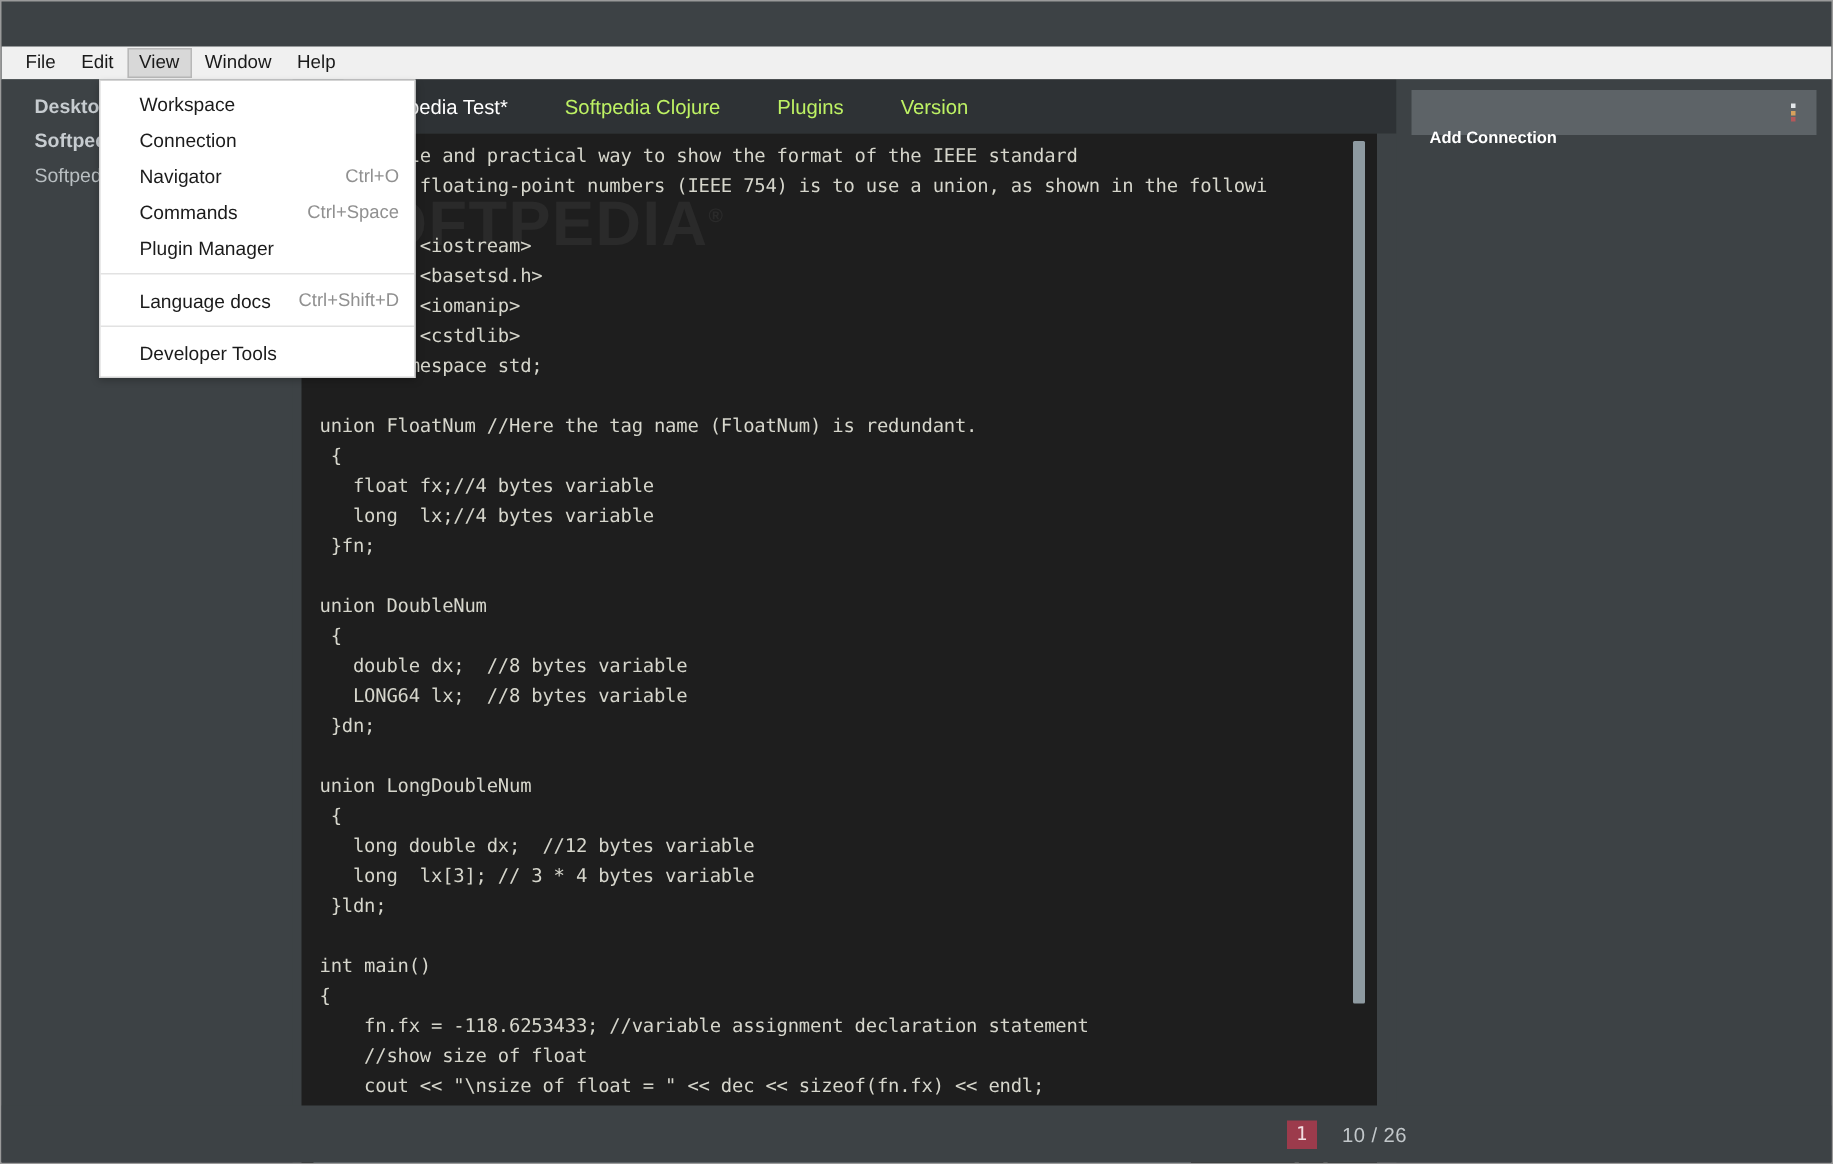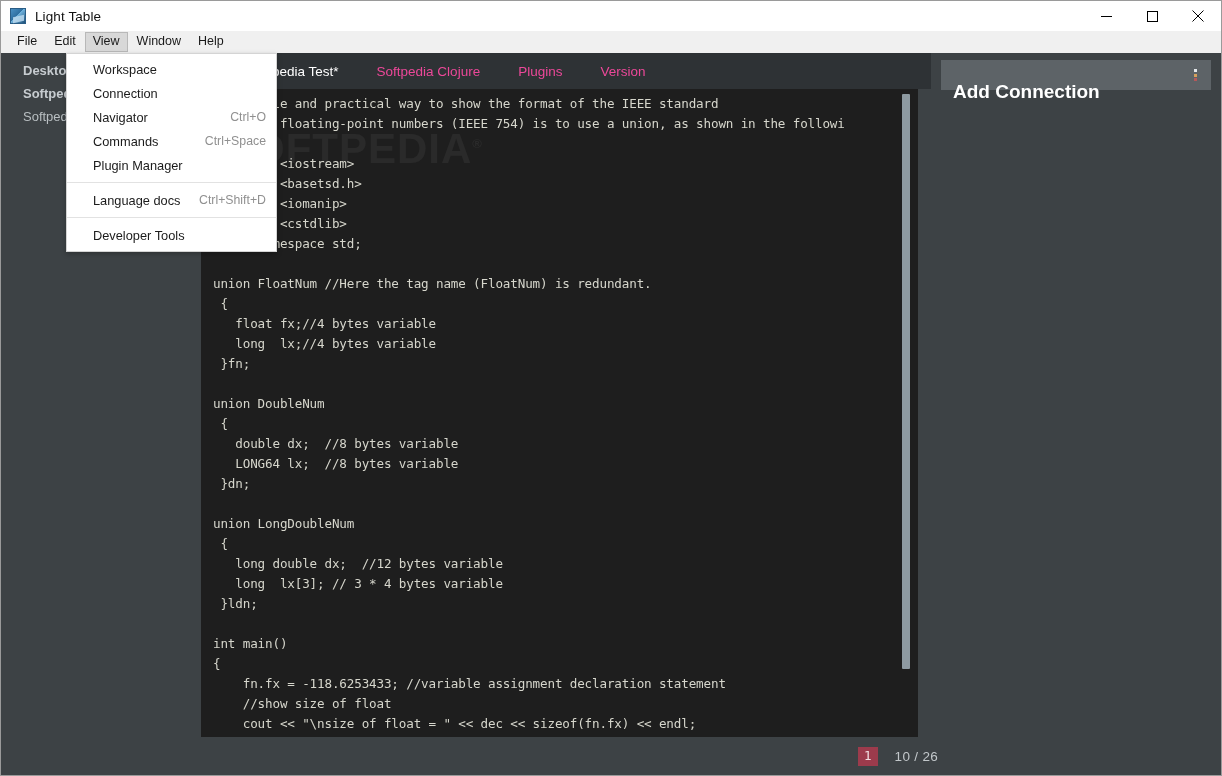--- a/index.html
+++ b/index.html
@@ -141,21 +141,21 @@
     background: #2e3235;
     display: flex;
     align-items: stretch;
   }
   .tab-spacer { width: 34px; background: #202426; }
   .tab {
     display: flex;
     align-items: center;
     padding: 0 19px;
     font-size: 13.5px;
-    color: #ec4899;
+    color: #bef264;
     white-space: nowrap;
   }
   .tab.active {
     color: #ffffff;
   }
   .tab-rest { flex: 1; }
 
   .editor {
     position: absolute;
     left: 6px; top: 36px;
@@ -239,21 +239,21 @@
     left: 10px; top: 7px;
     width: 270px;
     height: 30px;
     background: #5d6367;
     display: flex;
     align-items: center;
     padding: 0 10px 0 12px;
     box-sizing: border-box;
   }
   .panel-title {
-    font-size: 19px;
+    font-size: 11px;
     font-weight: bold;
     color: #ffffff;
     margin-top: 34px;
   }
   .panel-menu-icon {
     margin-left: auto;
     width: 12px;
     height: 14px;
     display: flex;
     flex-direction: column;
@@ -340,42 +340,20 @@
     height: 1px;
     background: #e2e2e2;
     margin: 5px 0 5px 0;
   }
 </style>
 </head>
 <body>
 
 <div id="app">
 
-  <div class="titlebar">
-    <div class="title-icon"></div>
-    <div class="title-text">Light Table</div>
-    <div class="win-buttons">
-      <div class="win-btn">
-        <svg width="11" height="11" viewBox="0 0 11 11">
-            <line x1="0" y1="5.5" x2="11" y2="5.5" stroke="#000" stroke-width="1"></line>
-          </svg>
-      </div>
-      <div class="win-btn">
-        <svg width="11" height="11" viewBox="0 0 11 11">
-            <rect x="0.5" y="0.5" width="10" height="10" fill="none" stroke="#000" stroke-width="1"></rect>
-          </svg>
-      </div>
-      <div class="win-btn">
-        <svg width="12" height="12" viewBox="0 0 12 12">
-            <line x1="0.5" y1="0.5" x2="11.5" y2="11.5" stroke="#000" stroke-width="1"></line>
-            <line x1="11.5" y1="0.5" x2="0.5" y2="11.5" stroke="#000" stroke-width="1"></line>
-          </svg>
-      </div>
-    </div>
-  </div>
 
   <div class="menubar">
     <div class="menubar-item">File</div>
     <div class="menubar-item">Edit</div>
     <div class="menubar-item active">View</div>
     <div class="menubar-item">Window</div>
     <div class="menubar-item">Help</div>
   </div>
 
   <div class="content">

